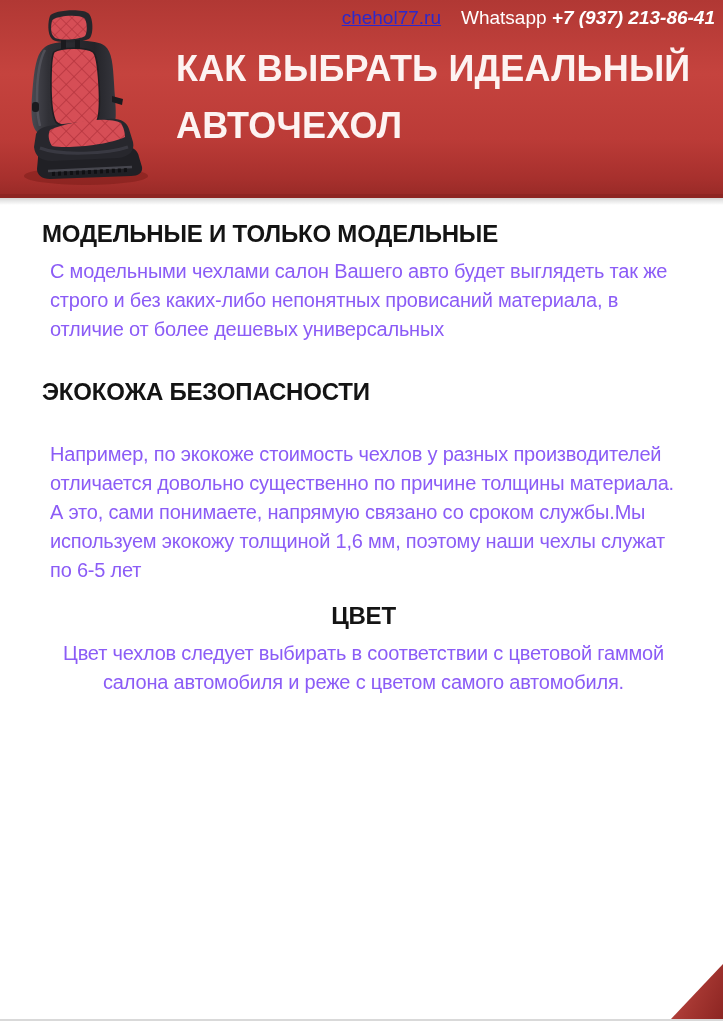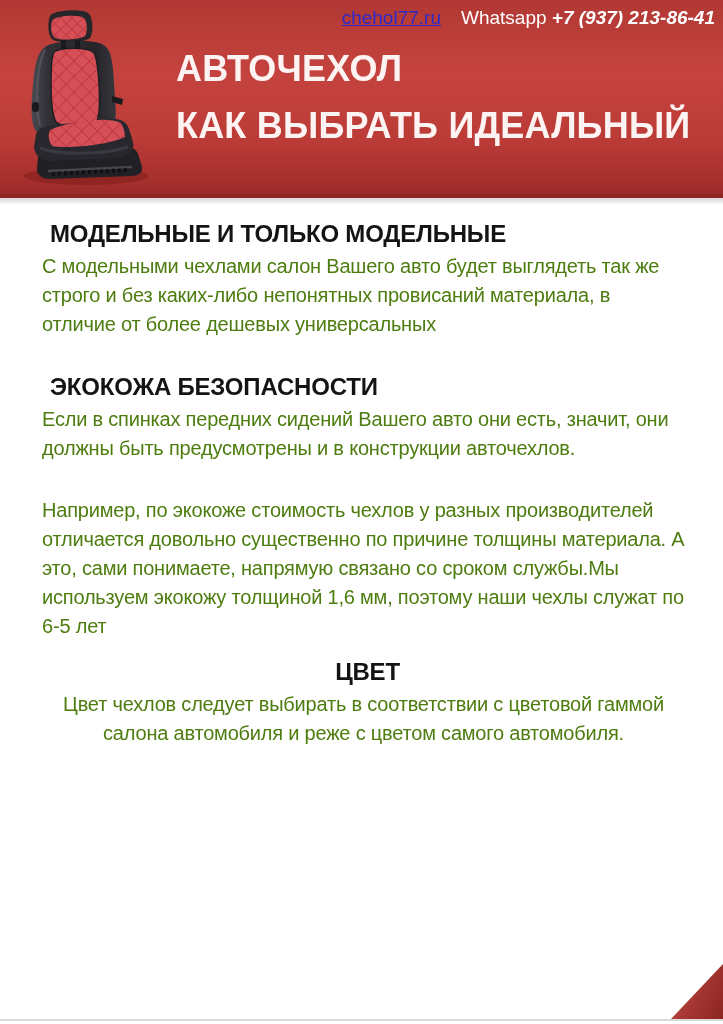--- a/index.html
+++ b/index.html
@@ -54,34 +54,34 @@
   }
   .seat {
     position: absolute;
     left: 4px; top: 6px;
     width: 158px; height: 184px;
   }
 
   
   .content { padding: 21px 38px 0 42px; }
   .section h2 {
-    margin: 0 0 3px 8px;
+    margin: 0 0 3px 0;
     font-size: 24px;
     line-height: 30px;
     font-weight: 700;
     color: #141414;
     letter-spacing: -0.2px;
   }
   .section p {
-    margin: 0;
+    margin: 8px;
     max-width: 648px;
     font-size: 20px;
     line-height: 29px;
     letter-spacing: -0.2px;
-    color: #4d7c0f;
+    color: #8b5cf6;
   }
   .section + .section { margin-top: 33px; }
   .section.tight { margin-top: 16px; text-align: center; }
 
   
   .corner-triangle {
     position: absolute;
     right: 0; bottom: 5px;
     width: 52px; height: 55px;
     background: linear-gradient(115deg, #c14b46 0%, #a33530 55%, #8c2522 100%);
@@ -142,37 +142,36 @@
       <path d="M46 124 C64 115 104 110 117 117 C120 122 121 128 121 131 C104 139 64 143 48 140 C44 134 44 128 46 124 Z" fill="url(#quilt)"></path>
       <path d="M36 142 C56 150 104 148 124 141" stroke="#3f3f47" stroke-width="3" fill="none" opacity="0.8"></path>
     </svg>
 
     <div class="topbar">
       <a class="site-link" href="#">chehol77.ru</a>
       <span class="whatsapp"><span>Whatsapp</span>&nbsp;<span class="num">+7 (937) 213-86-41</span></span>
     </div>
 
     <div class="title">
+      <div>КАК ВЫБРАТЬ ИДЕАЛЬНЫЙ</div>
       <div>АВТОЧЕХОЛ</div>
-      <div>КАК ВЫБРАТЬ ИДЕАЛЬНЫЙ</div>
     </div>
   </div>
 
   <div class="header-shadow"></div>
 
   <div class="content">
 
     <div class="section">
       <h2>МОДЕЛЬНЫЕ И ТОЛЬКО МОДЕЛЬНЫЕ</h2>
       <p>С модельными чехлами салон Вашего авто будет выглядеть так же строго и без каких-либо непонятных провисаний материала, в отличие от более дешевых универсальных</p>
     </div>
 
     <div class="section">
       <h2>ЭКОКОЖА БЕЗОПАСНОСТИ</h2>
-      <p>Если в спинках передних сидений Вашего авто они есть, значит, они должны быть предусмотрены и в конструкции авточехлов.</p>
     </div>
 
 
     <div class="section">
       <p>Например, по экокоже стоимость чехлов у разных производителей отличается довольно существенно по причине толщины материала. А это, сами понимаете, напрямую связано со сроком службы.Мы используем экокожу толщиной 1,6 мм, поэтому наши чехлы служат по 6-5 лет</p>
     </div>
 
     <div class="section tight">
       <h2>ЦВЕТ</h2>
       <p>Цвет чехлов следует выбирать в соответствии с цветовой гаммой салона автомобиля и реже с цветом самого автомобиля.</p>

